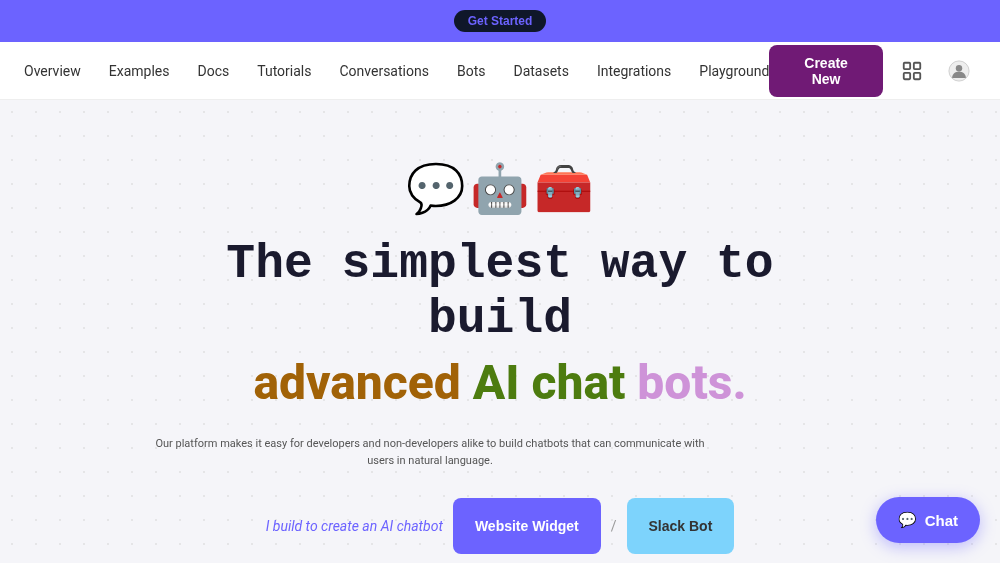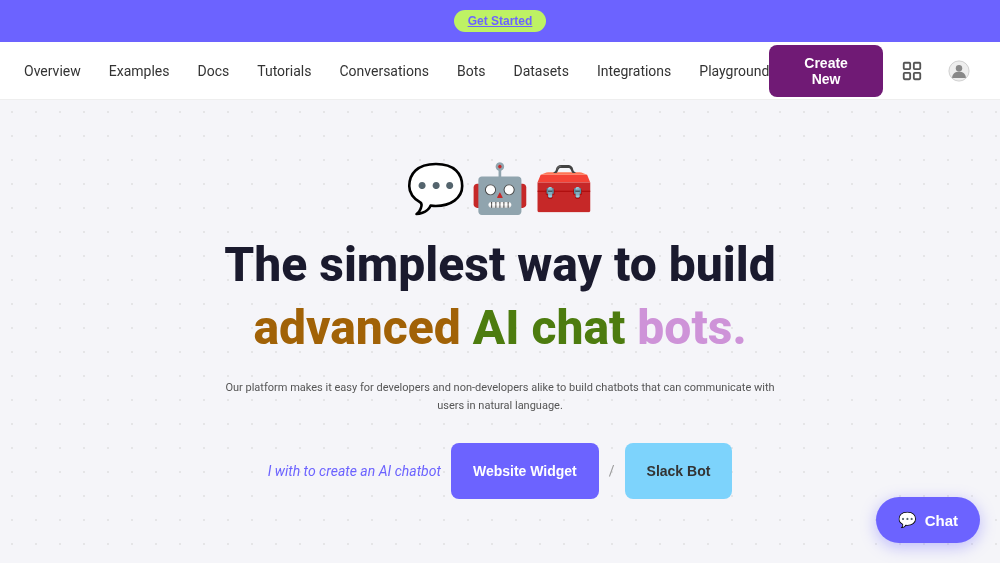--- a/index.html
+++ b/index.html
@@ -12,29 +12,28 @@
       text-align: center;
       padding: 10px 20px;
       font-size: 13px;
       display: flex;
       align-items: center;
       justify-content: center;
       gap: 12px;
     }
     .announcement-banner strong { font-weight: 700; }
     .get-started-btn {
-      background: #bef264;
+      background: #0f172a;
       color: #6c63ff;
       border: none;
       border-radius: 20px;
       padding: 4px 14px;
       font-size: 12px;
       font-weight: 600;
       cursor: pointer;
-      text-decoration: underline;
     }
 
     
     .navbar {
       background: white;
       display: flex;
       align-items: center;
       padding: 16px 24px;
       height: 58px;
       border-bottom: 1px solid #eee;
@@ -121,20 +120,21 @@
       justify-content: center;
       gap: 4px;
     }
 
     .hero-title {
       font-size: 48px;
       font-weight: 800;
       color: #1a1a2e;
       line-height: 1.15;
       margin-bottom: 8px;
+      font-family: Liberation Mono, monospace;
     }
 
     .hero-subtitle {
       font-size: 48px;
       font-weight: 800;
       line-height: 1.15;
       margin-bottom: 24px;
     }
 
     .hero-subtitle .advanced { color: #a16207; }
@@ -256,21 +256,21 @@
 
     <h1 class="hero-title">The simplest way to build</h1>
 
     <h1 class="hero-subtitle">
       <span class="advanced">advanced</span><span class="ai-chat"> AI chat</span><span class="bots"> bots.</span>
     </h1>
 
     <p class="hero-description">Our platform makes it easy for developers and non-developers alike to build chatbots that can communicate with users in natural language.</p>
 
     <div class="hero-cta">
-      <span class="cta-label">I with to create an AI chatbot</span>
+      <span class="cta-label">I build to create an AI chatbot</span>
       <button class="cta-btn website-widget-btn">Website Widget</button>
       <span class="cta-divider">/</span>
       <button class="cta-btn slack-bot-btn">Slack Bot</button>
     </div>
   </div>
 </section>
 
 <button class="chat-bubble">
   <span>💬</span>
   <span>Chat</span>

